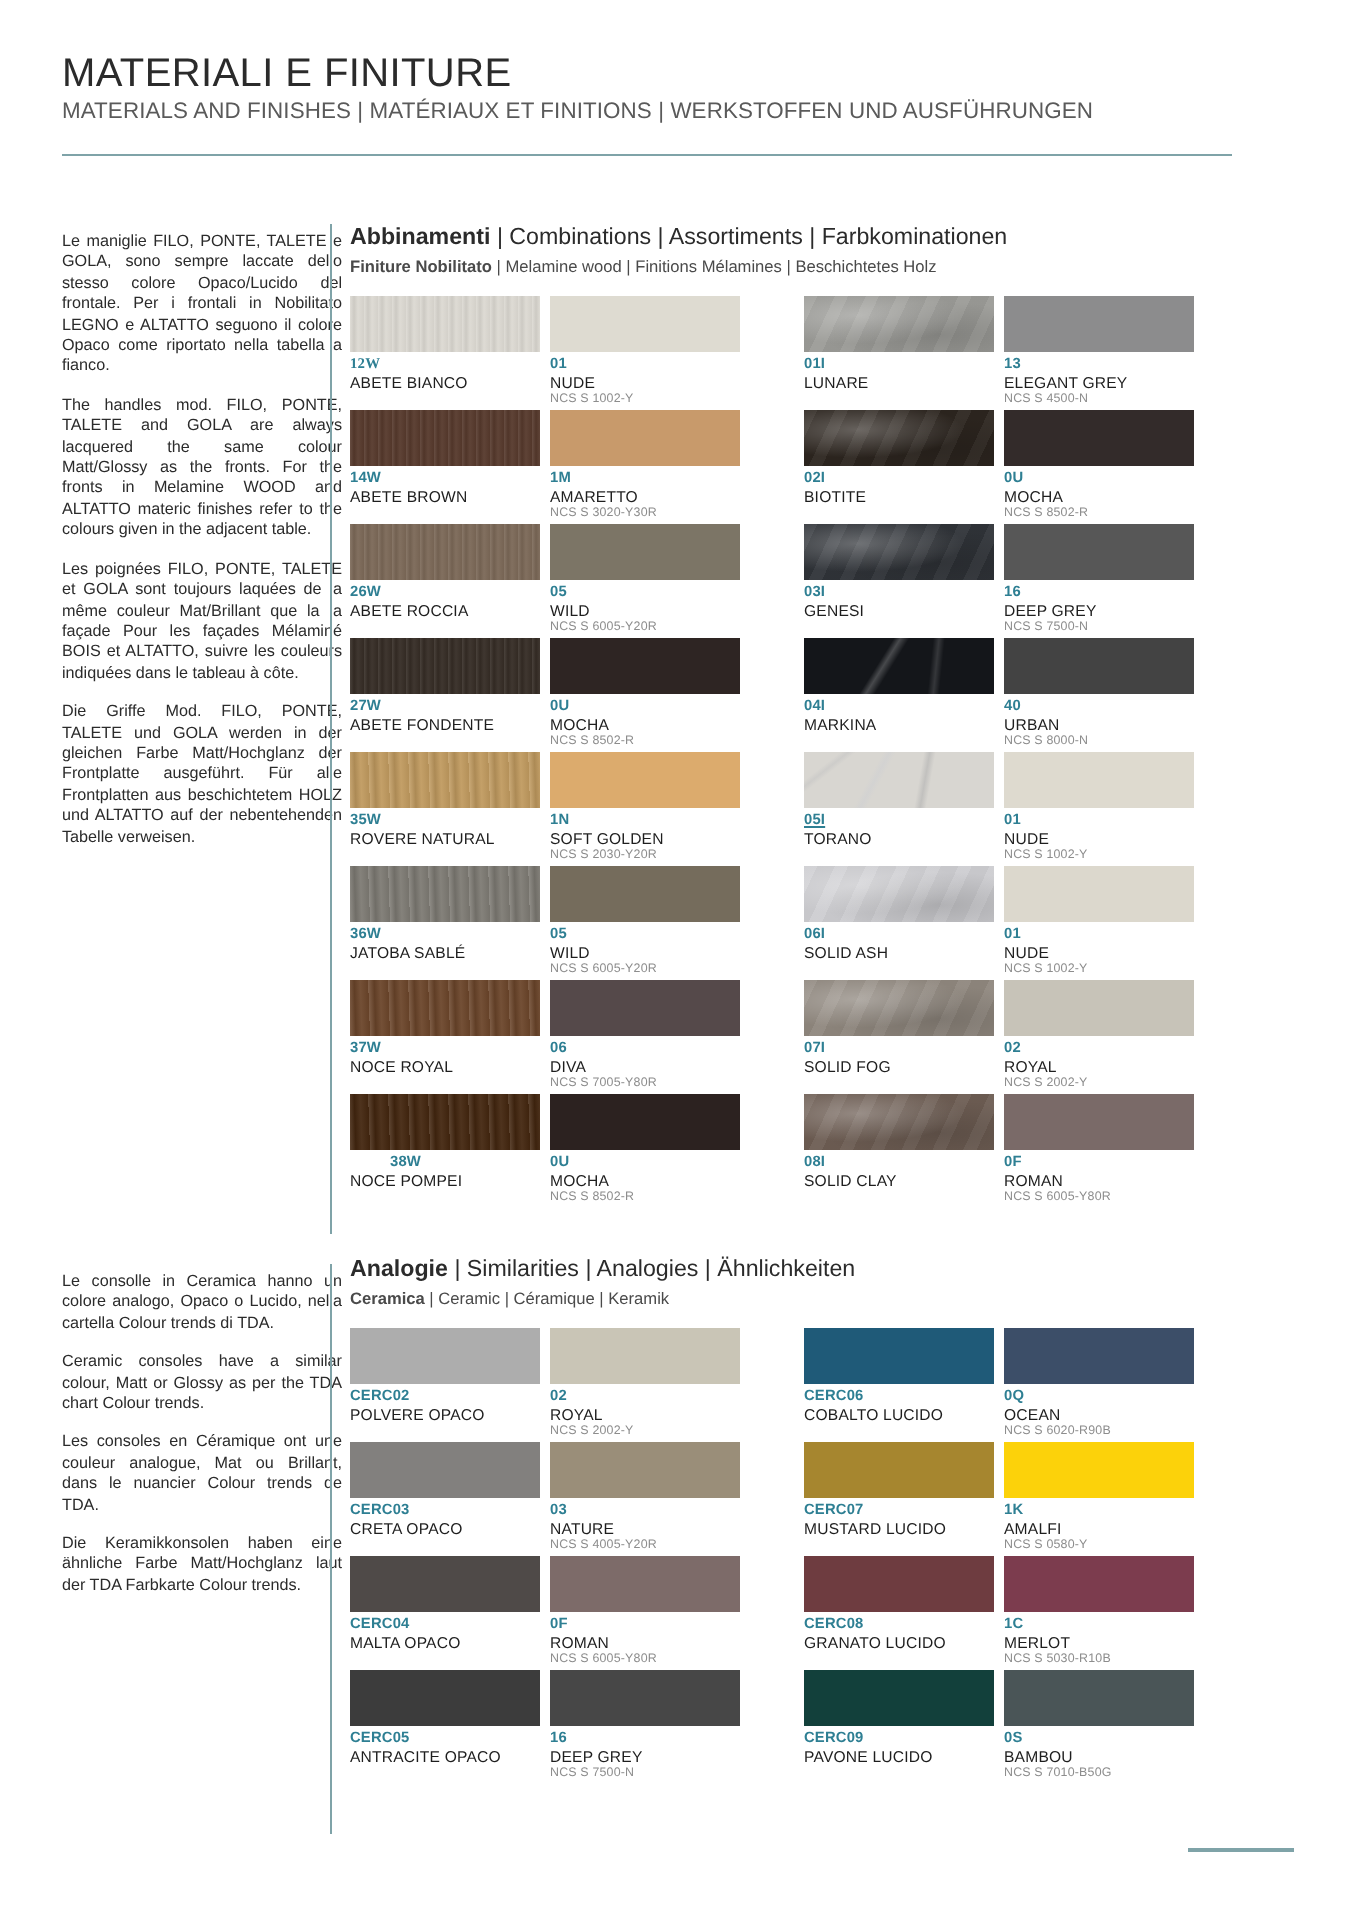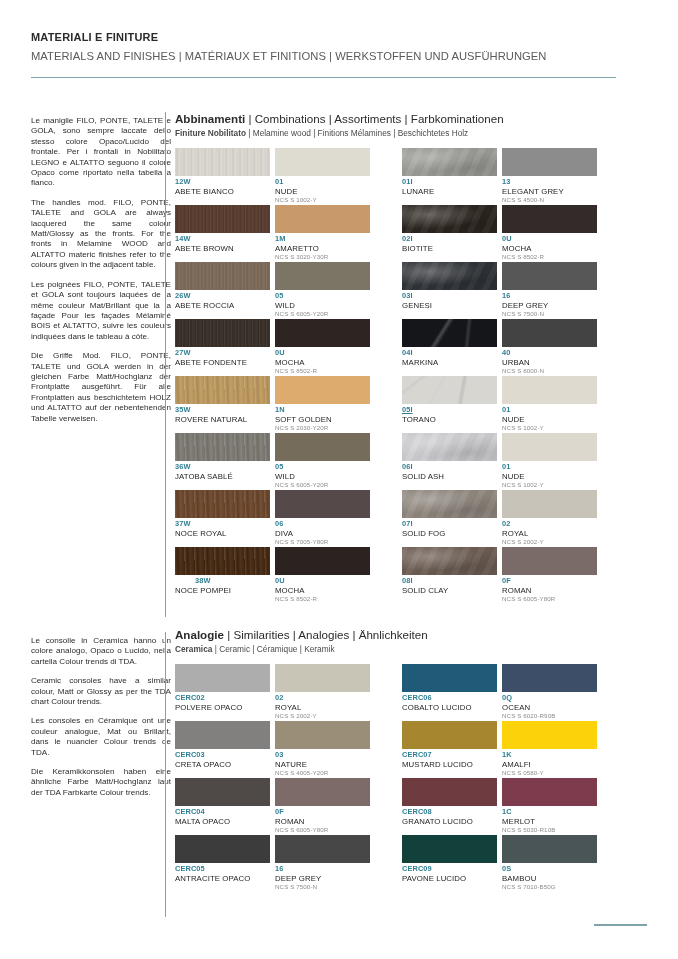--- a/index.html
+++ b/index.html
@@ -8,21 +8,21 @@
     background: #ffffff;
     font-family: "Liberation Sans", sans-serif;
     color: #2b2b2b;
     overflow: hidden;
   }
   .page { position: relative; width: 678px; height: 959px; }
 
   
   .header { position: absolute; left: 31px; top: 28px; width: 616px; }
   .header h1 {
-    font-size: 11px; font-weight: bold; letter-spacing: .2px;
+    font-size: 20px; font-weight: normal; letter-spacing: .2px;
     color: #2b2b2b; line-height: 18px;
   }
   .header h2 {
     font-size: 11.2px; font-weight: normal; letter-spacing: .05px;
     color: #5a5a5a; line-height: 16px; margin-top: 2px;
   }
   .header .rule {
     margin-top: 13px; height: 1px; background: #7fa3a8; width: 585px;
   }
 
@@ -130,21 +130,21 @@
         <p>Die Griffe Mod. FILO, PONTE, TALETE und GOLA werden in der gleichen Farbe Matt/Hochglanz der Frontplatte ausgeführt. Für alle Frontplatten aus beschichtetem HOLZ und ALTATTO auf der nebentehenden Tabelle verweisen.</p>
       </div>
       <div class="divider-v" style="left: 165px; top: 112px; height: 505px;"></div>
       <div class="section sec-body" style="top: 112px;">
         <div class="sec-title"><span class="bold">Abbinamenti</span><span> | Combinations | Assortiments | Farbkominationen</span></div>
         <div class="sec-sub"><span class="bold">Finiture Nobilitato</span><span> | Melamine wood | Finitions Mélamines | Beschichtetes Holz</span></div>
         <div class="grid">
           <div class="cell">
             <div class="sw tex-wood" style="background-color: rgb(220, 217, 210);"></div>
             <div class="cap">
-              <div class="code" style="color: rgb(46, 127, 147);">12W</div>
+              <div class="code" style="color: rgb(46, 127, 147); font-family: Liberation Serif, serif;">12W</div>
               <div class="nm">ABETE BIANCO</div>
               <div class="ncs"></div>
             </div>
           </div>
           <div class="cell">
             <div class="sw tex-flat" style="background-color: rgb(222, 219, 209);"></div>
             <div class="cap">
               <div class="code" style="color: rgb(46, 127, 147);">01</div>
               <div class="nm">NUDE</div>
               <div class="ncs">NCS S 1002-Y</div>

